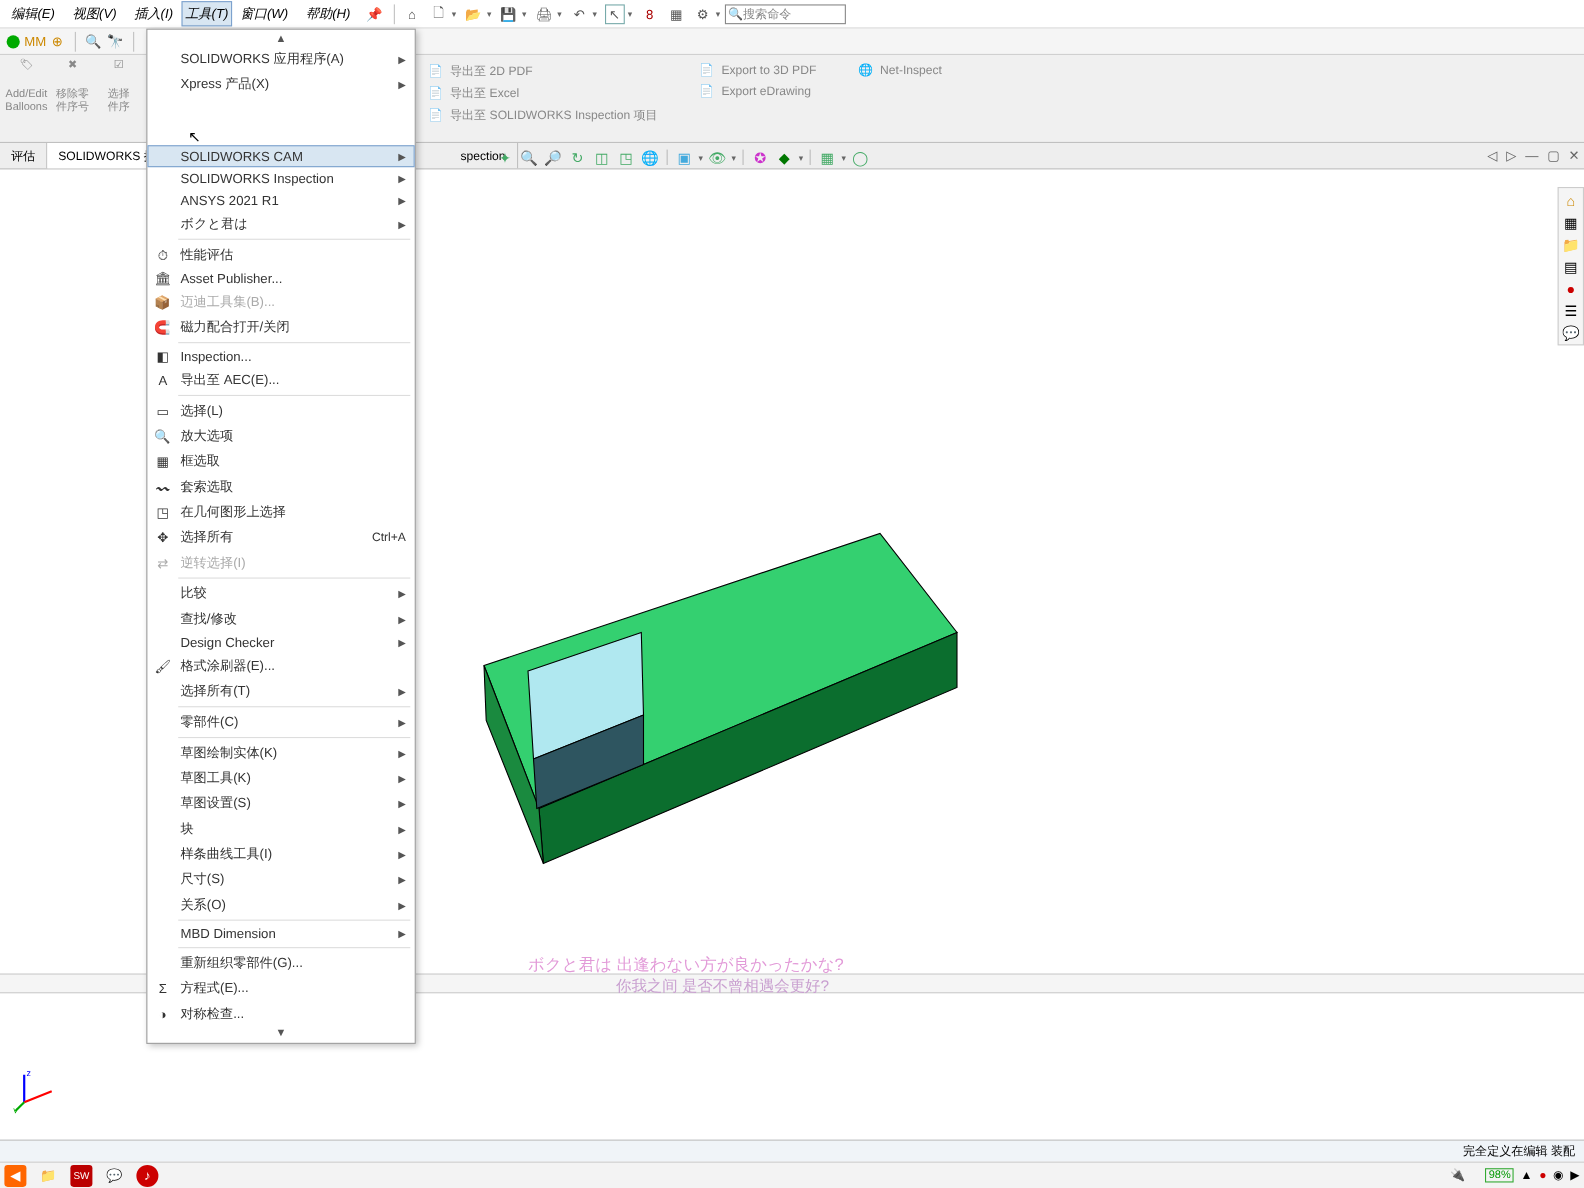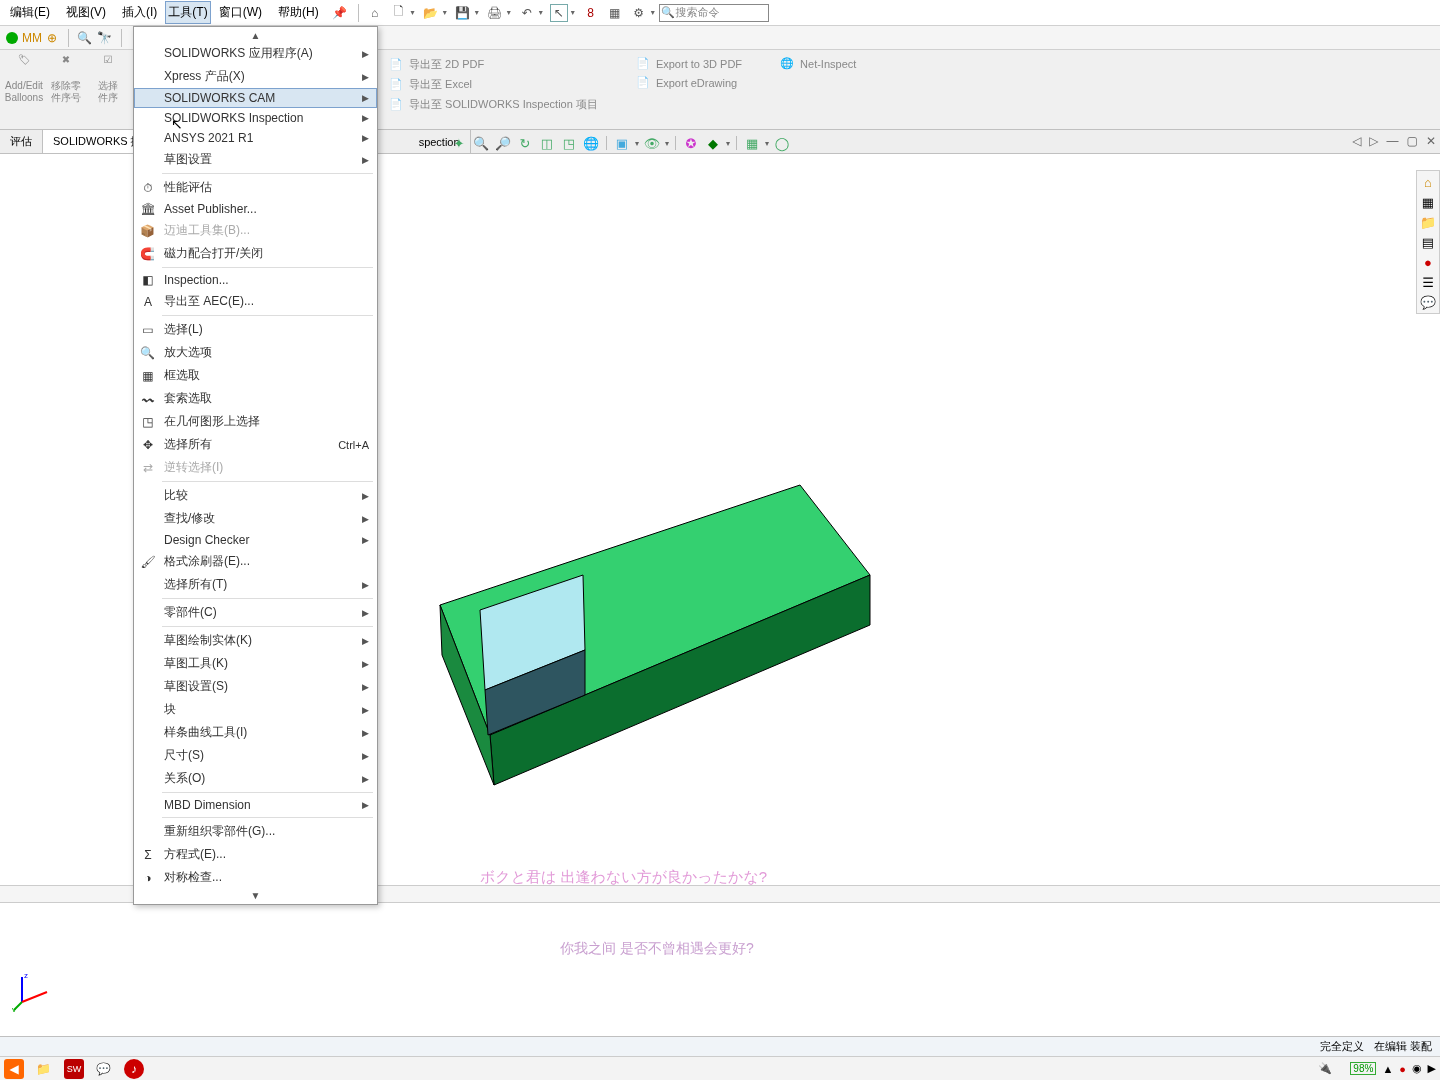--- a/index.html
+++ b/index.html
@@ -1,19 +1,19 @@
 <!DOCTYPE html>
 <html><head>
 <meta charset="utf-8">
 <style>
 * { margin: 0; padding: 0; box-sizing: border-box; font-family: "Microsoft YaHei", Arial, sans-serif; }
 body { background: #fff; font-size: 12px; overflow: hidden; width: 1440px; height: 1080px; position: relative; }
 
 .menubar { height: 26px; background: #fff; border-bottom: 1px solid #d0d0d0; display: flex; align-items: center; padding: 0 2px; }
-.menubar-item { padding: 3px 8px; cursor: pointer; }
+.menubar-item { padding: 3px 8px; cursor: pointer; font-style: italic; }
 .menubar-item.active { background: #d8e6f2; border: 1px solid #7da2ce; padding: 2px 2px; }
 .menubar-sep { width: 1px; height: 18px; background: #c0c0c0; margin: 0 4px; }
 .pin-icon { color: #2b6cb0; padding: 0 6px; }
 .toolbar-icon { width: 18px; height: 18px; display: inline-flex; align-items: center; justify-content: center; margin: 0 3px; color: #555; }
 .toolbar-dropdown { font-size: 8px; color: #666; margin-right: 4px; }
 .doc-title { flex: 1; text-align: center; color: #333; }
 .search-box { width: 110px; height: 18px; border: 1px solid #888; display: flex; align-items: center; padding: 0 2px; font-size: 11px; color: #888; margin-right: 6px; }
 
 .quickbar { height: 24px; background: #f5f5f5; border-bottom: 1px solid #d0d0d0; display: flex; align-items: center; padding: 0 4px; gap: 4px; }
 .qb-icon { width: 16px; height: 16px; display: inline-flex; align-items: center; justify-content: center; }
@@ -29,44 +29,44 @@
 .export-item { display: flex; align-items: center; gap: 6px; color: #888; font-size: 11px; padding: 1px 4px; }
 .export-icon { width: 14px; height: 14px; display: inline-block; }
 
 .tabs-row { height: 24px; background: #eee; border-bottom: 1px solid #c0c0c0; display: flex; align-items: stretch; position: relative; }
 .tab { padding: 4px 10px; font-size: 11px; border-right: 1px solid #c0c0c0; display: flex; align-items: center; }
 .tab.active { background: #fff; }
 
 .dropdown-menu { position: absolute; left: 133px; top: 26px; width: 245px; background: #fff; border: 1px solid #999; box-shadow: 2px 2px 6px rgba(0,0,0,0.25); z-index: 100; padding: 2px 0; }
 .menu-top-arrow { text-align: center; color: #555; font-size: 10px; padding: 1px 0; cursor: pointer; }
 .menu-item { display: flex; align-items: center; padding: 3px 8px 3px 30px; position: relative; font-size: 12px; color: #333; }
-.menu-item.highlighted { background: #d8e6f2; border: 1px solid #7da2ce; padding: 2px 7px 2px 29px; }
+.menu-item.highlighted { background: #d8e6f2; border: 1px solid #7da2ce; padding: 2px 7px 2px 29px; margin-top: 44px; }
 .menu-item.disabled { color: #aaa; }
 .menu-item .arrow { margin-left: auto; font-size: 9px; color: #555; }
 .menu-item .shortcut { margin-left: auto; font-size: 11px; color: #333; }
 .menu-item .micon { position: absolute; left: 6px; width: 16px; height: 16px; display: flex; align-items: center; justify-content: center; font-size: 12px; }
 .menu-sep { height: 1px; background: #ddd; margin: 2px 4px 2px 28px; }
 
 .viewport-toolbar { position: absolute; left: 450px; top: 134px; display: flex; gap: 4px; align-items: center; z-index: 5; }
 .vt-icon { width: 18px; height: 18px; display: flex; align-items: center; justify-content: center; color: #4a6; font-size: 13px; }
 .vt-sep { width: 1px; height: 14px; background: #bbb; margin: 0 2px; }
 
 .viewport { position: absolute; left: 0; top: 155px; right: 0; bottom: 28px; background: #fff; }
 .triad { position: absolute; left: 12px; bottom: 40px; width: 40px; height: 40px; }
 .right-panel { position: absolute; right: 0; top: 170px; width: 24px; display: flex; flex-direction: column; gap: 2px; background: #f5f5f5; border: 1px solid #ccc; padding: 2px; z-index: 5; }
 .rp-icon { width: 18px; height: 18px; display: flex; align-items: center; justify-content: center; font-size: 13px; }
 
 .window-controls { position: absolute; right: 4px; top: 134px; display: flex; gap: 8px; font-size: 12px; color: #666; z-index: 5; }
 
 .model3d { position: absolute; left: 400px; top: 320px; }
 
 .subtitle1 { position: absolute; left: 480px; top: 868px; color: #e29ad8; font-size: 15px; z-index: 3; }
-.subtitle2 { position: absolute; left: 560px; top: 940px; color: #c9a0d0; font-size: 14px; z-index: 3; }
-
-.statusbar { position: absolute; left: 0; right: 0; bottom: 24px; height: 20px; border-top: 1px solid #c0c0c0; background: #f0f4f8; display: flex; align-items: center; justify-content: flex-end; padding: 0 8px; font-size: 11px; gap: 10px; }
+.subtitle2 { position: absolute; left: 560px; top: 888px; color: #c9a0d0; font-size: 14px; z-index: 3; }
+
+.statusbar { position: absolute; left: 0; right: 0; bottom: 24px; height: 20px; border-top: 1px solid #c0c0c0; background: #f0f4f8; display: flex; align-items: center; justify-content: flex-end; padding: 0 8px; font-size: 11px; }
 .blank-row { position: absolute; left: 0; right: 0; top: 885px; height: 18px; background: #f5f5f5; border-top: 1px solid #ccc; border-bottom: 1px solid #ccc; z-index: 1; }
 
 .taskbar { position: absolute; left: 0; right: 0; bottom: 0; height: 24px; background: #f3f3f3; border-top: 1px solid #ccc; display: flex; align-items: center; padding: 0 4px; gap: 10px; }
 .tb-icon { width: 20px; height: 20px; display: flex; align-items: center; justify-content: center; border-radius: 3px; }
 .tb-right { margin-left: auto; display: flex; align-items: center; gap: 6px; font-size: 11px; }
 .battery { border: 1px solid #3a3; padding: 0 2px; font-size: 10px; color: #090; margin-left: 12px; }
 
 .cursor-overlay { position: absolute; left: 171px; top: 116px; z-index: 200; font-size: 14px; pointer-events: none; }
 </style>
 </head>
@@ -188,21 +188,21 @@
       </div>
       <div class="menu-item">
         <span>SOLIDWORKS Inspection</span>
         <span class="arrow">▶</span>
       </div>
       <div class="menu-item">
         <span>ANSYS 2021 R1</span>
         <span class="arrow">▶</span>
       </div>
       <div class="menu-item">
-        <span>草图设置</span>
+        <span>ボクと君は</span>
         <span class="arrow">▶</span>
       </div>
       <div class="menu-sep"></div>
       <div class="menu-item">
         <span class="micon">⏱</span>
         <span>性能评估</span>
       </div>
       <div class="menu-item">
         <span class="micon">🏛</span>
         <span>Asset Publisher...</span>

